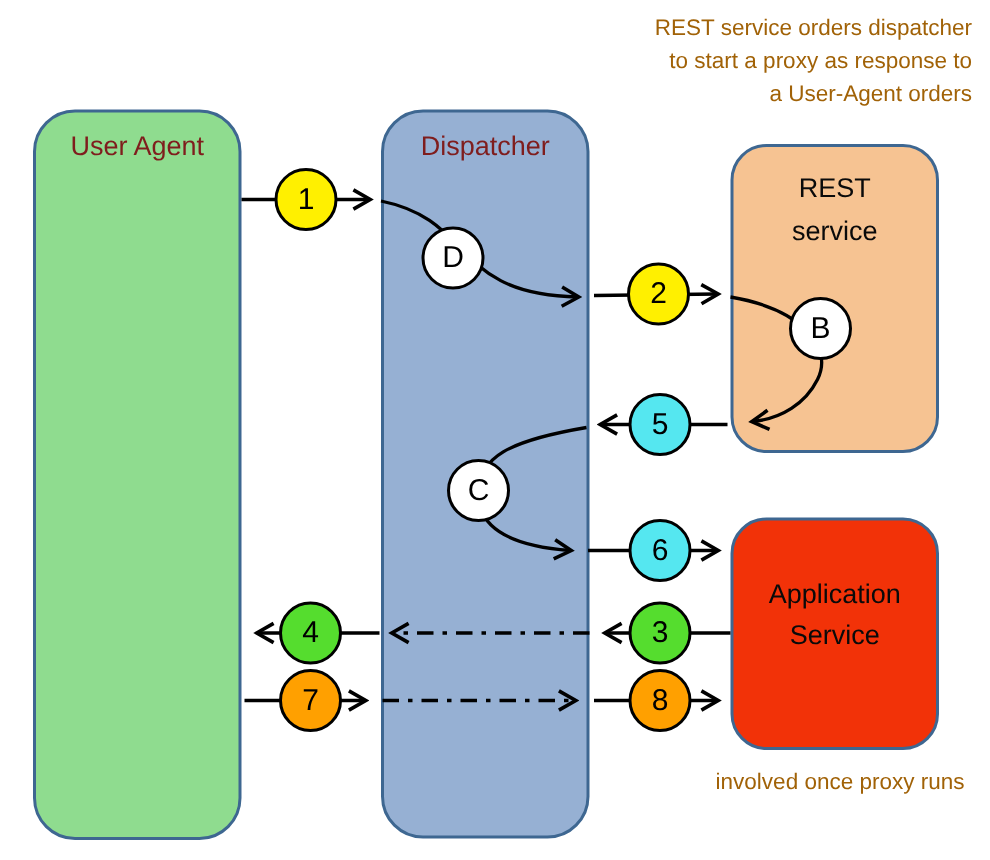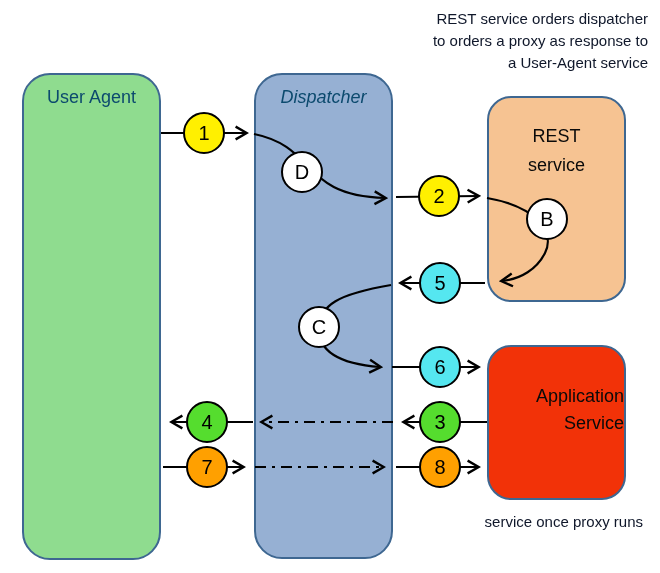--- a/index.html
+++ b/index.html
@@ -5,57 +5,57 @@
   html,body{margin:0;padding:0;background:#fff;}
   .stage{
     position:relative;width:660px;height:573px;background:#ffffff;
     font-family:"Liberation Sans", sans-serif;color:#111;overflow:hidden;
   }
   .box{
     position:absolute;border:2px solid #3E6791;border-radius:28px;
     box-sizing:border-box;text-align:center;
   }
   .box .box-title{
-    display:block;padding-top:12px;font-size:18px;color:#0c4a6e;
+    display:block;padding-top:12px;font-size:18px;color:#7f1d1d;
   }
   .box .box-line{display:block;font-size:18px;line-height:29px;color:#0a0a0a;}
   .box-user-agent{left:22px;top:73px;width:139px;height:487px;}
-  .box-dispatcher{left:254px;top:73px;width:139px;height:486px;font-style:italic;}
-  .box-rest{left:487px;top:96px;width:139px;height:206px;border-radius:24px;padding-top:24px;}
+  .box-dispatcher{left:254px;top:73px;width:139px;height:486px;}
+  .box-rest{left:487px;top:96px;width:139px;height:206px;border-radius:24px;padding-top:13px;}
   .box-app{left:487px;top:345px;width:139px;height:155px;border-radius:24px;padding-top:36px;}
   .box-app .box-line{line-height:27px;}
   .connector-layer{position:absolute;left:0;top:0;width:660px;height:573px;}
   .node{
     position:absolute;width:42px;height:42px;border:2.5px solid #000;border-radius:50%;
     box-sizing:border-box;display:flex;align-items:center;justify-content:center;
     font-size:20px;color:#000;background:#fff;
   }
   .annotation{
-    position:absolute;text-align:right;font-size:15px;line-height:22px;color:#0f172a;
+    position:absolute;text-align:right;font-size:15px;line-height:22px;color:#a16207;
   }
   .annotation span{display:block;}
   .annotation-top{top:8px;right:12px;width:320px;}
   .annotation-bottom{top:511px;right:17px;width:300px;}
 </style>
 </head>
 <body>
 
 <div class="stage">
 
   <div class="box box-user-agent" style="background-color: rgb(143, 220, 143);">
     <span class="box-title">User Agent</span>
   </div>
   <div class="box box-dispatcher" style="background-color: rgb(150, 176, 211);">
     <span class="box-title">Dispatcher</span>
   </div>
   <div class="box box-rest" style="background-color: rgb(246, 195, 146);">
     <span class="box-line">REST</span>
     <span class="box-line">service</span>
   </div>
-  <div class="box box-app" style="background-color: rgb(242, 50, 8); text-align: right;">
+  <div class="box box-app" style="background-color: rgb(242, 50, 8);">
     <span class="box-line">Application</span>
     <span class="box-line">Service</span>
   </div>
 
   <svg class="connector-layer" width="660" height="573" viewBox="0 0 660 573">
     <defs>
       <marker id="arrow" markerUnits="userSpaceOnUse" markerWidth="16" markerHeight="16" viewBox="0 0 10 10" refX="8" refY="5" orient="auto">
         <path d="M1.5,1 L8.5,5 L1.5,9" fill="none" stroke="#000" stroke-width="1.5"></path>
       </marker>
     </defs>
@@ -96,20 +96,20 @@
   <div class="node" style="left: 419px; top: 262px; background-color: rgb(85, 231, 240);">5</div>
   <div class="node" style="left: 419px; top: 346px; background-color: rgb(85, 231, 240);">6</div>
   <div class="node" style="left: 186px; top: 446px; background-color: rgb(255, 160, 0);">7</div>
   <div class="node" style="left: 419px; top: 446px; background-color: rgb(255, 160, 0);">8</div>
   <div class="node" style="left: 526px; top: 198px; background-color: rgb(255, 255, 255);">B</div>
   <div class="node" style="left: 298px; top: 306px; background-color: rgb(255, 255, 255);">C</div>
   <div class="node" style="left: 281px; top: 151px; background-color: rgb(255, 255, 255);">D</div>
 
   <div class="annotation annotation-top">
     <span>REST service orders dispatcher</span>
-    <span>to orders a proxy as response to</span>
-    <span>a User-Agent service</span>
+    <span>to start a proxy as response to</span>
+    <span>a User-Agent orders</span>
   </div>
   <div class="annotation annotation-bottom">
-    <span>service once proxy runs</span>
+    <span>involved once proxy runs</span>
   </div>
 
 </div>
 
 </body></html>

